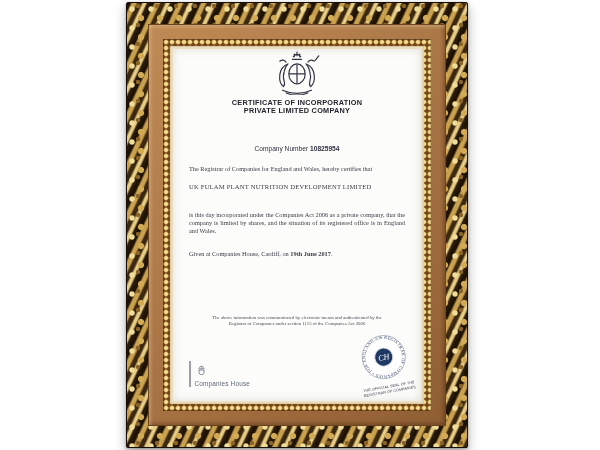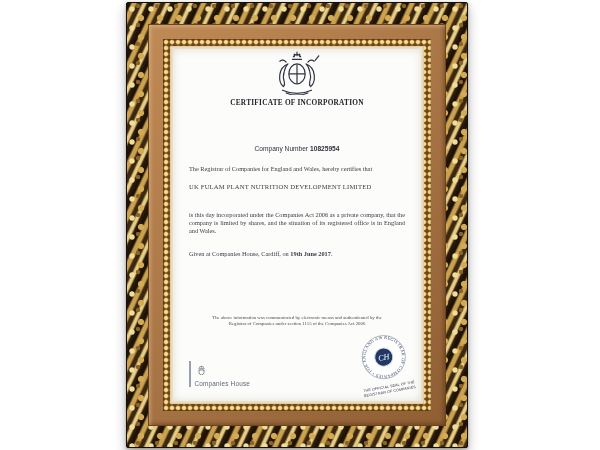--- a/index.html
+++ b/index.html
@@ -32,21 +32,21 @@
     background-image:radial-gradient(circle at 3px 3px,#f3dd92 0 1.5px,#b98c42 2.2px,#6f4519 3px);
     background-size:6px 6px;box-shadow:inset 0 0 2px rgba(0,0,0,.6);
   }
   .band-lip{position:absolute;inset:7px;background:#ecdfc0;box-shadow:inset 0 0 2px #b09a6a;}
   .cert{position:absolute;inset:3px;background:#fcfcfa;
         box-shadow:inset 0 0 8px rgba(120,110,90,.22);color:#2e3040;}
 
   
   .arms{position:absolute;top:2px;left:0;right:0;text-align:center;}
   .title{position:absolute;top:50px;left:0;right:0;text-align:center;
-         font-weight:bold;font-size:7.3px;line-height:8px;letter-spacing:.25px;color:#23242e;font-family:Liberation Serif, serif;}
+         font-weight:bold;font-size:7.3px;line-height:8px;letter-spacing:.25px;color:#23242e;}
   .cnum{position:absolute;top:96px;left:0;right:0;text-align:center;
         font-size:6.6px;color:#2e3040;}
   .cnum b{margin-left:2px;}
   .serif{font-family:"Liberation Serif",serif;color:#3a3b46;}
   .reg-line{position:absolute;top:116px;left:16px;right:14px;font-size:6.3px;}
   .co-name{position:absolute;top:134px;left:16px;right:14px;font-size:6.6px;letter-spacing:.2px;}
   .body-par{position:absolute;top:162px;left:16px;right:16px;font-size:6.3px;line-height:8px;text-align:justify;}
   .given{position:absolute;top:201px;left:16px;right:14px;font-size:6.3px;}
   .footer-note{position:absolute;top:266px;left:10px;right:10px;text-align:center;
                font-size:4.8px;line-height:6.2px;color:#4a4b55;}
@@ -81,20 +81,21 @@
                   <path d="M13 11 q4 -3 7 1"></path>
                   <path d="M42 14 q8 3 9 12 q1 9 -4 13 q-2 -2 -1 -5 q2 -6 0 -12 q-1 -5 -4 -8"></path>
                   <path d="M51 11 q-4 -3 -7 1 M52 10 l4 -5"></path>
                   <path d="M16 43 q16 7 32 0 M20 46 q12 5 24 0"></path>
                 </g>
               </svg>
             </div>
 
             <div class="title">
               <div>CERTIFICATE OF INCORPORATION</div>
+              <div>PRIVATE LIMITED COMPANY</div>
             </div>
 
             <div class="cnum">
               <span>Company Number</span><b>10825954</b>
             </div>
 
             <div class="reg-line serif">The Registrar of Companies for England and Wales, hereby certifies that</div>
             <div class="co-name serif">UK FULAM PLANT NUTRITION DEVELOPMENT LIMITED</div>
             <div class="body-par serif">is this day incorporated under the Companies Act 2006 as a private company, that the company is limited by shares, and the situation of its registered office is in England and Wales.</div>
             <div class="given serif">

